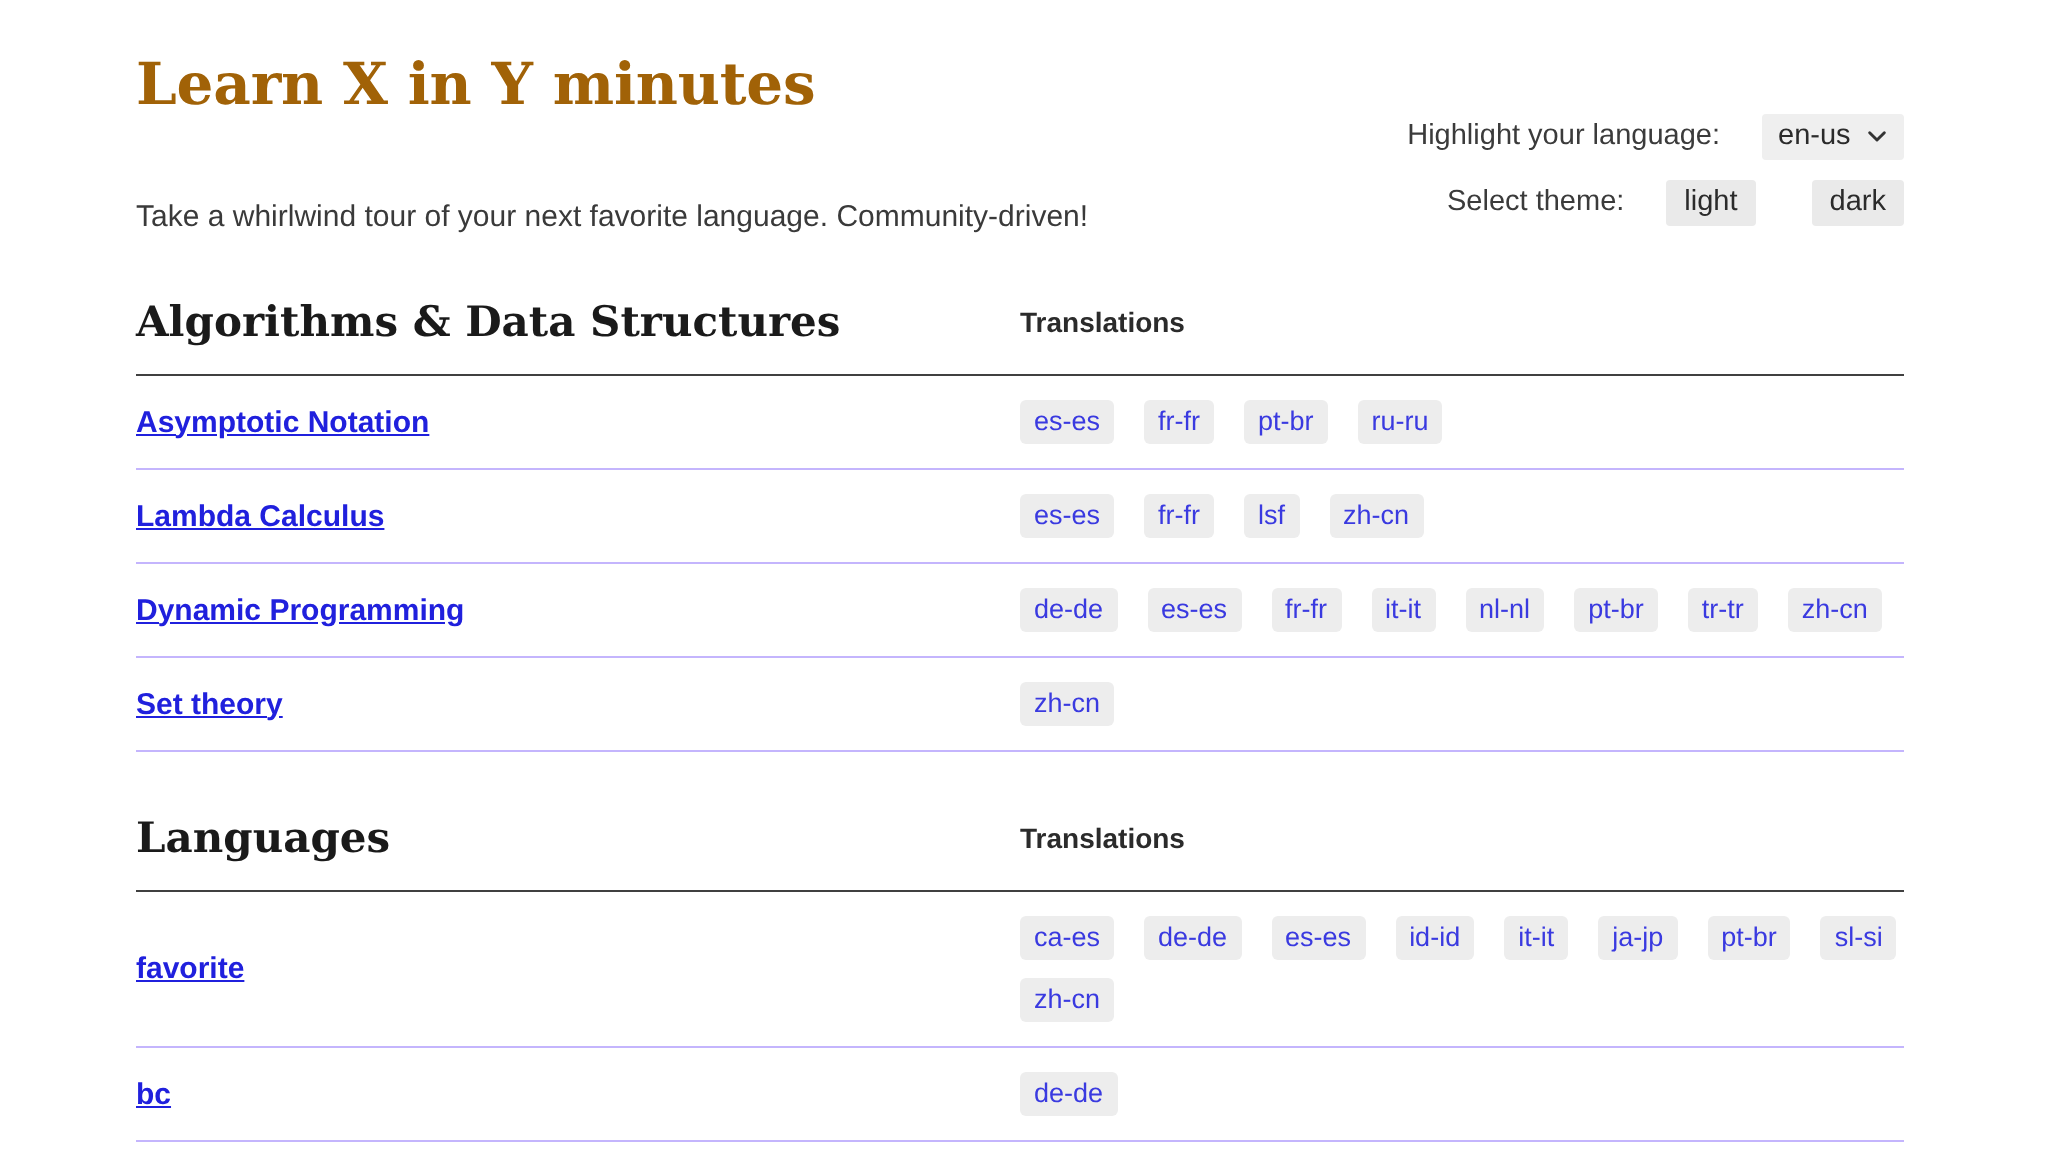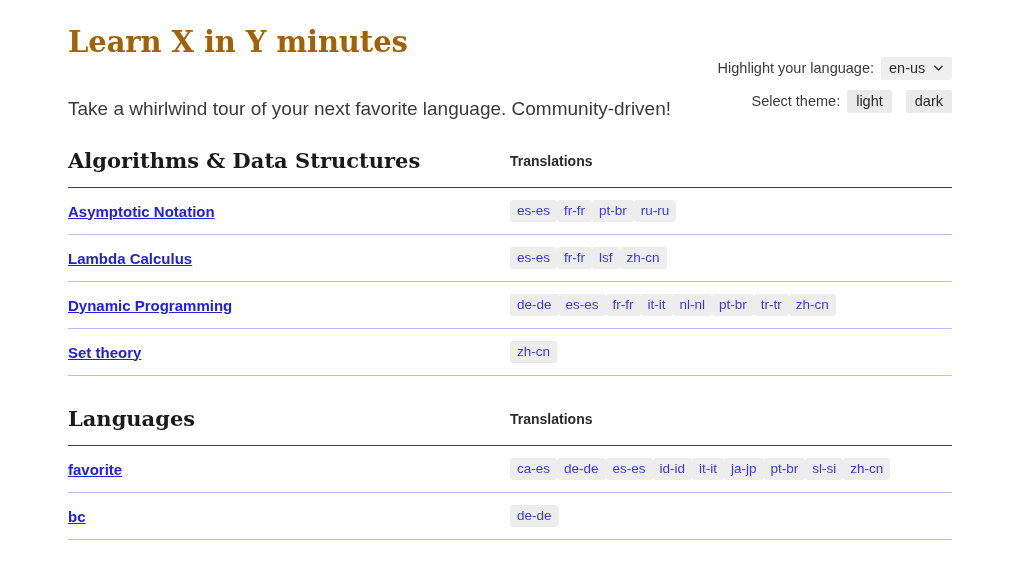--- a/index.html
+++ b/index.html
@@ -43,21 +43,21 @@
     top: 55px;
     text-align: right;
     font-size: 14.5px;
     color: #3b3b3b;
     line-height: 26px;
   }
   .control-row {
     display: flex;
     align-items: center;
     justify-content: flex-end;
-    gap: 7px;
+    gap: 21px;
     white-space: nowrap;
   }
   .control-row + .control-row { margin-top: 7px; }
   .control-label {
     color: #3b3b3b;
     font-size: 14.5px;
   }
 
   .lang-select {
     -webkit-appearance: none;
@@ -94,21 +94,21 @@
     padding: 2px 9px;
     height: 23px;
     line-height: 19px;
     cursor: pointer;
   }
   .theme-btn + .theme-btn { margin-left: 7px; }
 
   .tagline {
     margin: 0;
     padding-top: 38px;
-    font-size: 19px;
+    font-size: 15px;
     color: #3a3a3a;
     line-height: 22px;
   }
 
   
   .section {
     margin-top: 28px;
   }
   .section.second { margin-top: 30px; }
 
@@ -152,21 +152,21 @@
     color: #2020dd;
     font-weight: bold;
     font-size: 15px;
     text-decoration: underline;
     line-height: 21px;
   }
 
   .tags {
     display: flex;
     flex-wrap: wrap;
-    gap: 9px 0;
+    gap: 9px 15px;
     align-content: center;
     align-items: center;
   }
   a.tag {
     display: inline-block;
     background: #ededed;
     color: #3a3ae0;
     font-size: 13.5px;
     text-decoration: none;
     border-radius: 3px;

